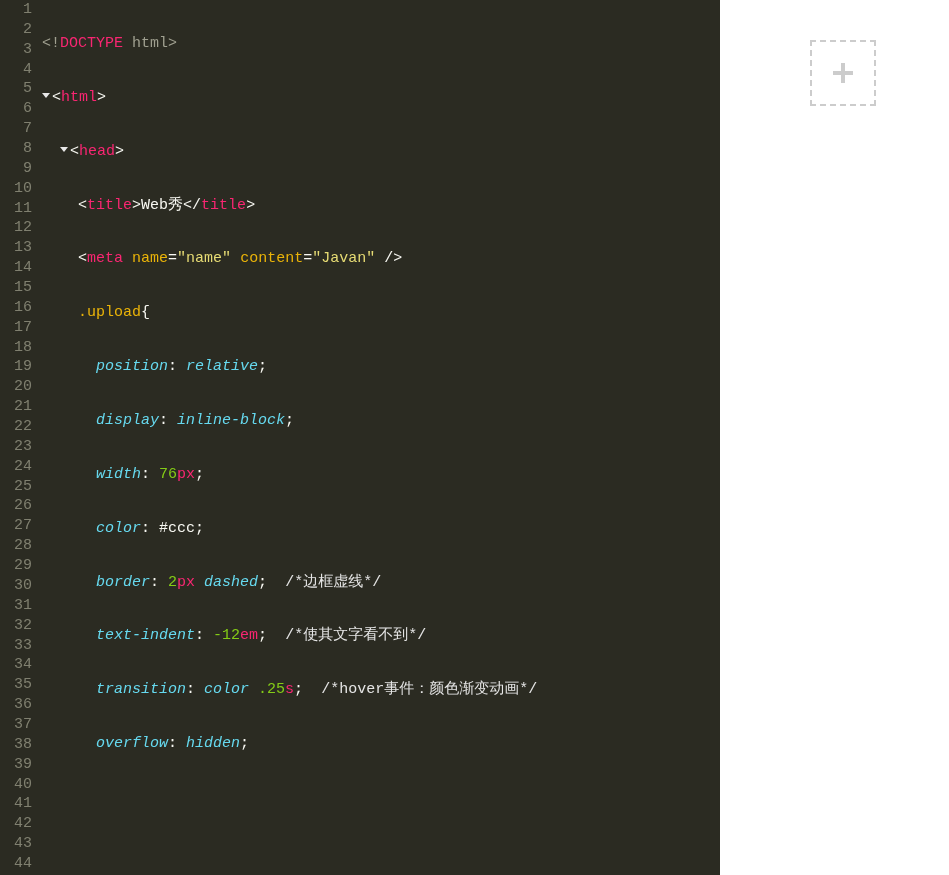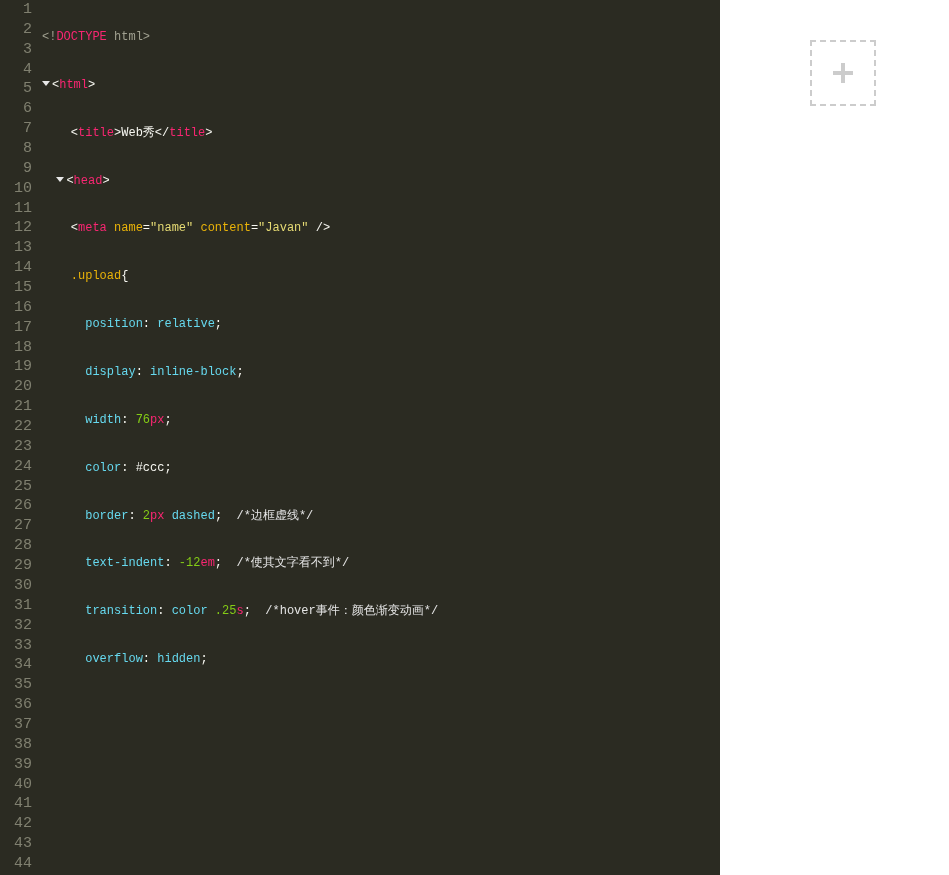--- a/index.html
+++ b/index.html
@@ -32,21 +32,21 @@
   .gutter-row {
     height: 19.86px;
     line-height: 19.86px;
   }
   .code {
     flex: 1;
     background: #2b2b22;
     color: #d4d4c4;
     position: relative;
     white-space: pre;
-    font-size: 12px;
+    font-size: 15px;
   }
   .line {
     height: 19.86px;
     line-height: 19.86px;
     padding-left: 4px;
   }
   .preview-pane {
     flex: 1;
     background: #fff;
     position: relative;
@@ -78,21 +78,21 @@
     margin: -10px 0 0 -2px;
   }
 
   
   .gray   { color: #a0a090; }
   .pink   { color: #f92672; }
   .white  { color: #f8f8f2; }
   .yellow { color: #e6db74; }
   .purple { color: #84cc16; }
   .green  { color: #eab308; }
-  .blue   { color: #66d9ef; }
+  .blue   { color: #66d9ef; font-style: italic; }
   .comment{ color: #e5e5e5; }
 
   .fold-arrow {
     display: inline-block;
     width: 0; height: 0;
     border-left: 4px solid transparent;
     border-right: 4px solid transparent;
     border-top: 5px solid #e8e8e8;
     vertical-align: middle;
     margin: 0 2px 2px 0;
@@ -144,22 +144,22 @@
       <div class="gutter-row">39</div>
       <div class="gutter-row">40</div>
       <div class="gutter-row">41</div>
       <div class="gutter-row">42</div>
       <div class="gutter-row">43</div>
       <div class="gutter-row">44</div>
     </div>
   <div class="code" id="code">
     <div class="line"><span class="gray">&lt;!</span><span class="pink">DOCTYPE</span><span class="gray"> html</span><span class="gray">&gt;</span></div>
     <div class="line"><span class="fold-arrow"></span><span class="white">&lt;</span><span class="pink">html</span><span class="white">&gt;</span></div>
+    <div class="line">  <span class="fold-arrow"></span><span class="white">&lt;</span><span class="pink">head</span><span class="white">&gt;</span></div>
     <div class="line">    <span class="white">&lt;</span><span class="pink">title</span><span class="white">&gt;</span><span class="white">Web秀</span><span class="white">&lt;</span><span class="white">/</span><span class="pink">title</span><span class="white">&gt;</span></div>
-    <div class="line">  <span class="fold-arrow"></span><span class="white">&lt;</span><span class="pink">head</span><span class="white">&gt;</span></div>
     <div class="line">    <span class="white">&lt;</span><span class="pink">meta</span> <span class="green">name</span><span class="white">=</span><span class="yellow">"name"</span> <span class="green">content</span><span class="white">=</span><span class="yellow">"Javan"</span><span class="white"> /&gt;</span></div>
     <div class="line">    <span class="green">.upload</span><span class="white">{</span></div>
     <div class="line">      <span class="blue">position</span><span class="white">:</span><span class="blue"> relative</span><span class="white">;</span></div>
     <div class="line">      <span class="blue">display</span><span class="white">:</span><span class="blue"> inline-block</span><span class="white">;</span></div>
     <div class="line">      <span class="blue">width</span><span class="white">:</span><span class="purple"> 76</span><span class="pink">px</span><span class="white">;</span></div>
     <div class="line">      <span class="blue">color</span><span class="white">:</span><span class="white"> #ccc</span><span class="white">;</span></div>
     <div class="line">      <span class="blue">border</span><span class="white">:</span><span class="purple"> 2</span><span class="pink">px</span><span class="blue"> dashed</span><span class="white">;</span>  <span class="comment">/*边框虚线*/</span></div>
     <div class="line">      <span class="blue">text-indent</span><span class="white">:</span><span class="purple"> -12</span><span class="pink">em</span><span class="white">;</span>  <span class="comment">/*使其文字看不到*/</span></div>
     <div class="line">      <span class="blue">transition</span><span class="white">:</span><span class="blue"> color </span><span class="purple">.25</span><span class="pink">s</span><span class="white">;</span>  <span class="comment">/*hover事件：颜色渐变动画*/</span></div>
     <div class="line">      <span class="blue">overflow</span><span class="white">:</span><span class="blue"> hidden</span><span class="white">;</span></div>

